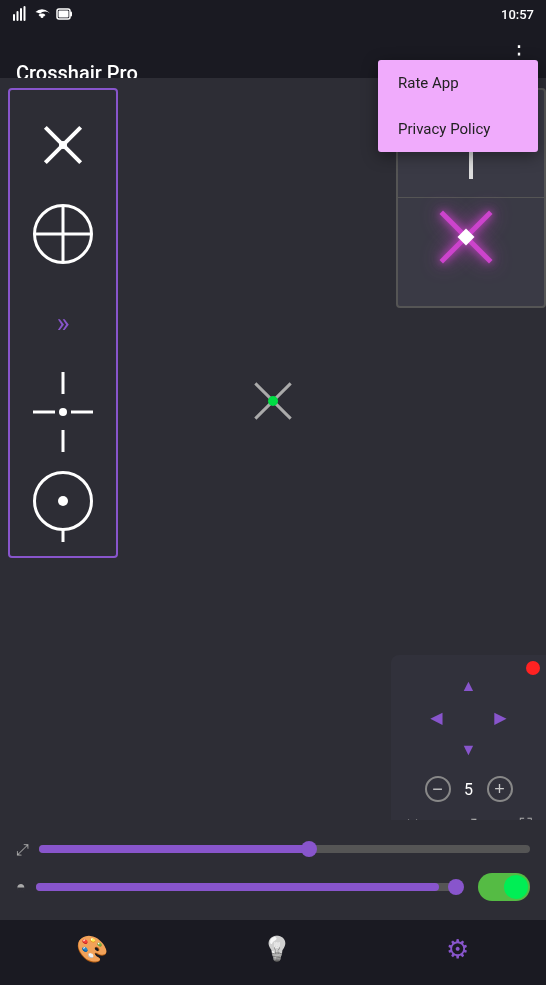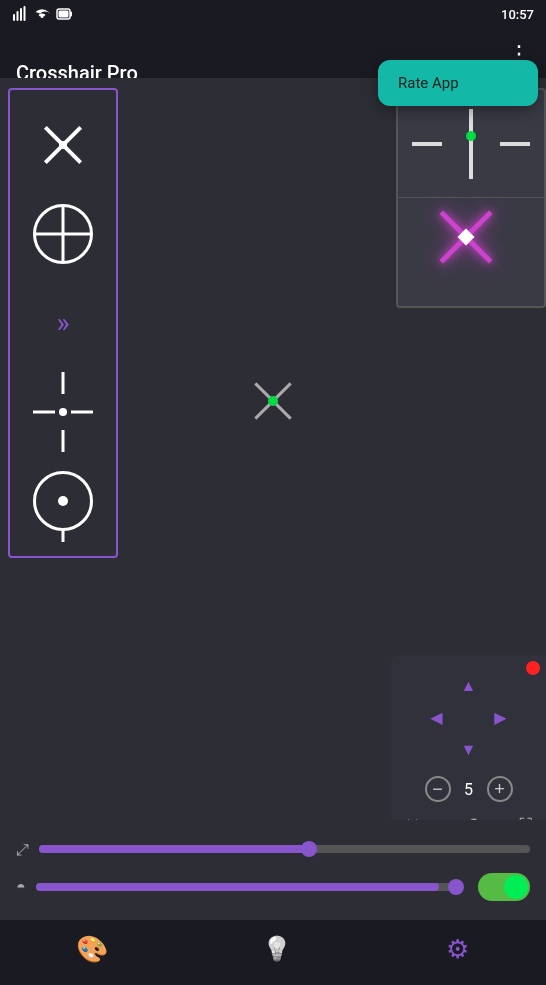--- a/index.html
+++ b/index.html
@@ -53,22 +53,22 @@
       color: #fff;
       font-size: 22px;
       cursor: pointer;
     }
 
     
     .dropdown-menu {
       position: absolute;
       top: 60px;
       right: 8px;
-      background: #14b8a6;
-      border-radius: 12px;
+      background: #f0abfc;
+      border-radius: 3px;
       box-shadow: 0 4px 16px rgba(0,0,0,0.4);
       z-index: 100;
       min-width: 160px;
     }
     .dropdown-item {
       padding: 14px 20px;
       color: #222;
       font-size: 15px;
       cursor: pointer;
     }
@@ -641,20 +641,21 @@
   <span class="status-bar-time">10:57</span>
 </div>
 
 <div class="top-bar">
   <span class="app-title">Crosshair Pro</span>
   <div class="menu-dots">⋮</div>
 </div>
 
 <div class="dropdown-menu">
   <div class="dropdown-item">Rate App</div>
+  <div class="dropdown-item">Privacy Policy</div>
 </div>
 
 <div class="main-area">
 
   <div class="left-panel">
 
     <div class="crosshair-item">
       <div class="xhair-x">
         <div class="center-dot"></div>
       </div>

